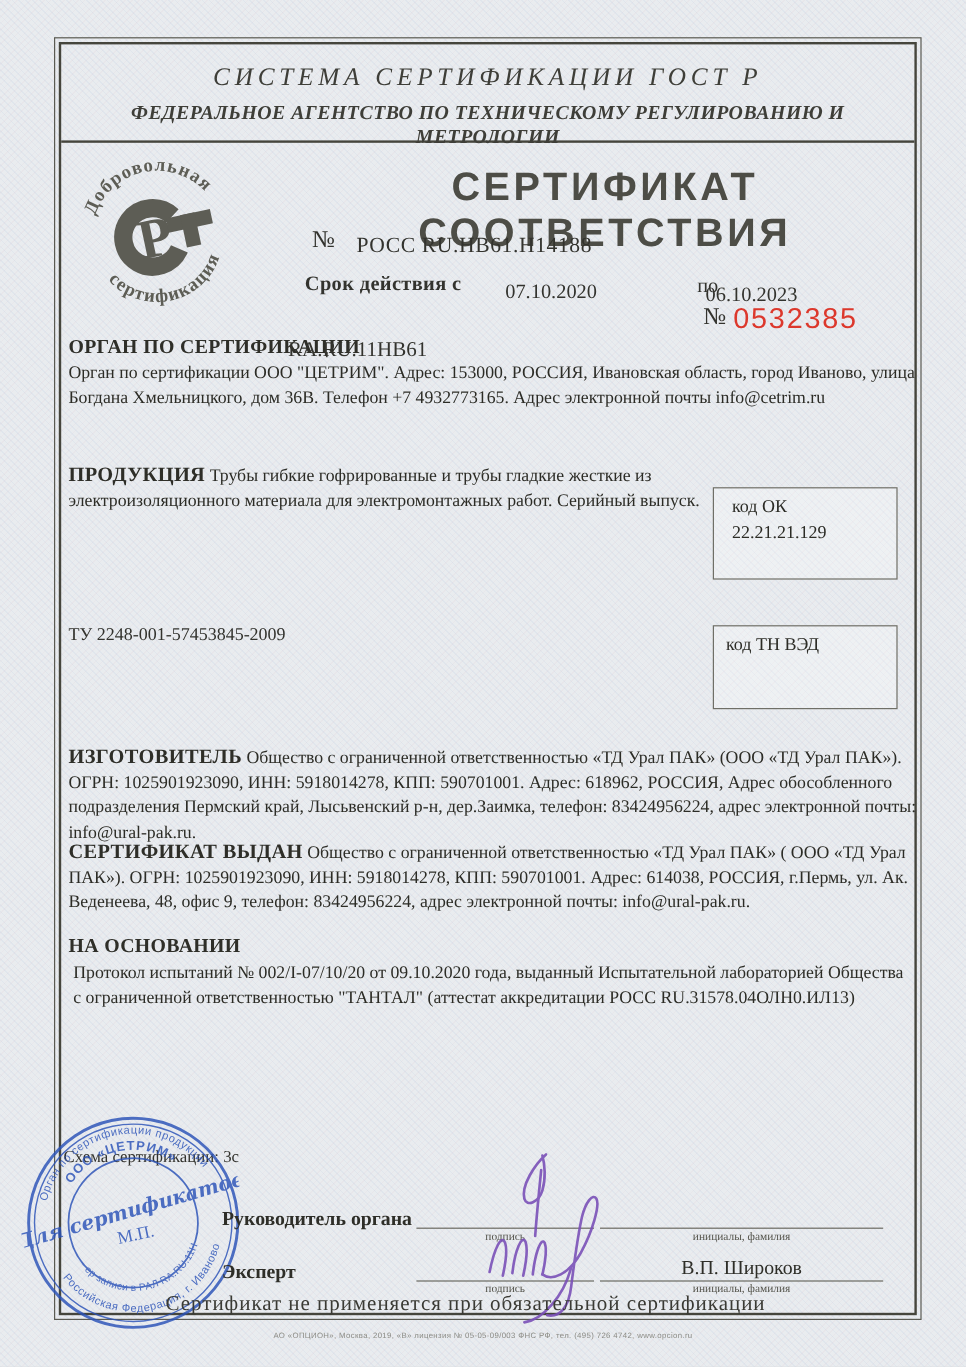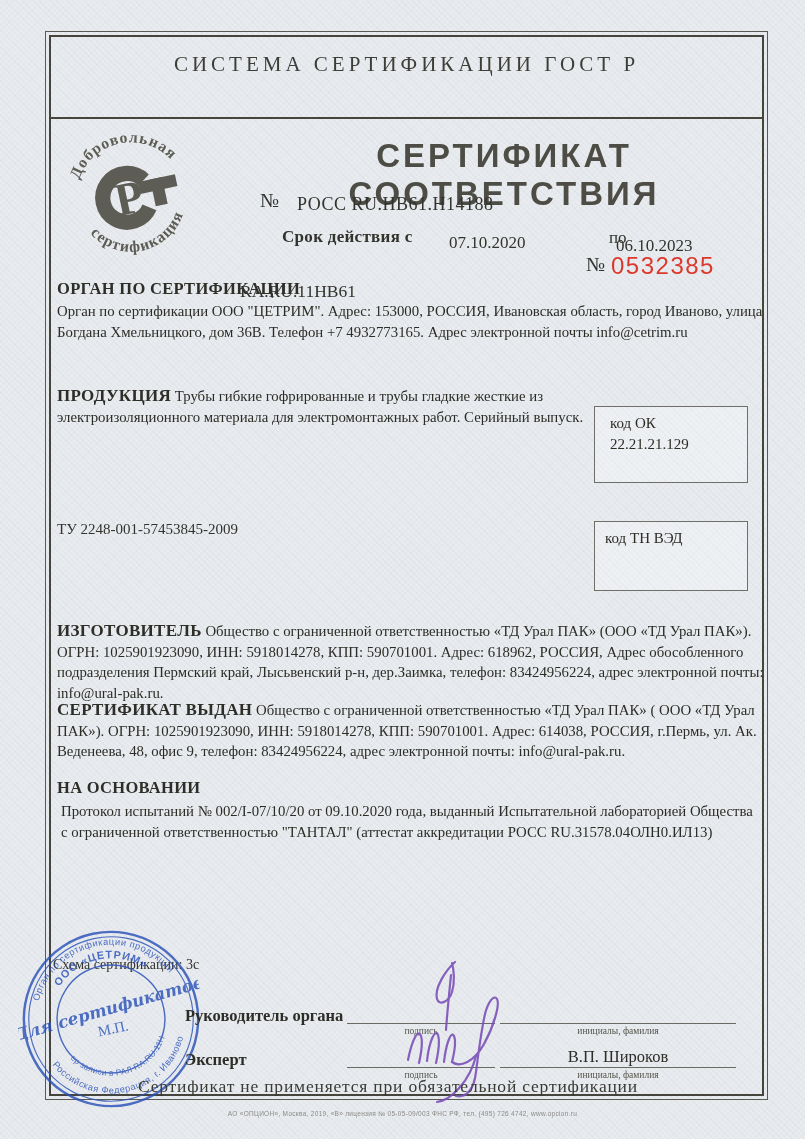--- a/index.html
+++ b/index.html
@@ -9,28 +9,28 @@
     background-color:#e9ecef;
     background-image:
       repeating-linear-gradient(45deg, rgba(110,150,205,0.07) 0 1px, rgba(0,0,0,0) 1px 4px),
       repeating-linear-gradient(-45deg, rgba(205,130,150,0.05) 0 1px, rgba(0,0,0,0) 1px 4px);
     font-family:"Liberation Serif", serif; color:#33332e;
   }
   .frame { position:absolute; left:45px; top:31px; width:723px; height:1069px;
     border:1px solid #5a5a52; padding:3px; }
   .frame-inner { width:100%; height:100%; border:2px solid #45453c; }
   .abs { position:absolute; }
-  .header-band { left:51px; top:37px; width:711px; height:82px; border-bottom:2px solid #45453c; text-align:center; }
+  .header-band { left:51px; top:37px; width:711px; height:82px; border-bottom:2px solid #45453c; text-align:center;font-style:italic; }
   .hdr1 { margin-top:15px; font-size:21px; letter-spacing:4px; color:#3e3e38; }
   .hdr2 { margin-top:7px; font-size:16.5px; font-weight:bold; letter-spacing:0.4px; color:#3e3e38; }
   .title { left:228px; top:137px; width:552px; text-align:center;
     font-family:"Liberation Sans", sans-serif; font-weight:bold; font-size:33px;
     letter-spacing:3px; color:#4d4d46; }
   .no-label { font-size:20px; }
-  .serif17 { font-size:17px;margin-left:28px; }
+  .serif17 { font-size:17px; }
   .red-num { font-family:"Liberation Sans", sans-serif; font-size:24px; letter-spacing:1.5px; color:#dc382c; }
   .sec-h { font-weight:bold; font-size:16.5px; letter-spacing:0.3px; color:#2e2e28; }
   .body-t { font-size:14.8px; line-height:20.5px; color:#2c2c26; }
   .para { font-size:14.8px; line-height:20.5px; color:#2c2c26; }
   .para .sec-h { font-size:17px; }
   .code-box { border:1.5px solid #6f6f67; padding:6px 10px; font-size:15px; line-height:21px; color:#2c2c26; background:rgba(255,255,255,0.25); }
   .sig-label { font-weight:bold; font-size:16.5px; color:#2e2e28; }
   .sig-line { border-top:1.5px solid #6b6a62; }
   .sig-sub { font-size:9.5px; color:#55554d; text-align:center; }
   .sig-name { font-size:16.5px; text-align:center; color:#2e2e28; }
@@ -44,20 +44,21 @@
 <body>
 
 <div class="page">
 
   <div class="frame">
     <div class="frame-inner"></div>
   </div>
 
   <div class="abs header-band">
     <div class="hdr1">СИСТЕМА СЕРТИФИКАЦИИ ГОСТ Р</div>
+    <div class="hdr2">ФЕДЕРАЛЬНОЕ АГЕНТСТВО ПО ТЕХНИЧЕСКОМУ РЕГУЛИРОВАНИЮ И МЕТРОЛОГИИ</div>
   </div>
 
   <svg class="abs logo-svg" style="left:60px; top:126px;" width="142" height="142" viewBox="0 0 140 140">
     <defs>
       <path id="logo-arc-top" d="M 21.1,47.2 A 54,54 0 0 1 118.9,47.2"></path>
       <path id="logo-arc-bot" d="M 21.1,92.8 A 54,54 0 0 0 118.9,92.8"></path>
     </defs>
     <text font-size="15.5" font-weight="bold" fill="#5d5d55" letter-spacing="1" style="font-family:'Liberation Serif',serif;">
       <textPath href="#logo-arc-top" startOffset="50%" text-anchor="middle">Добровольная</textPath>
     </text>

